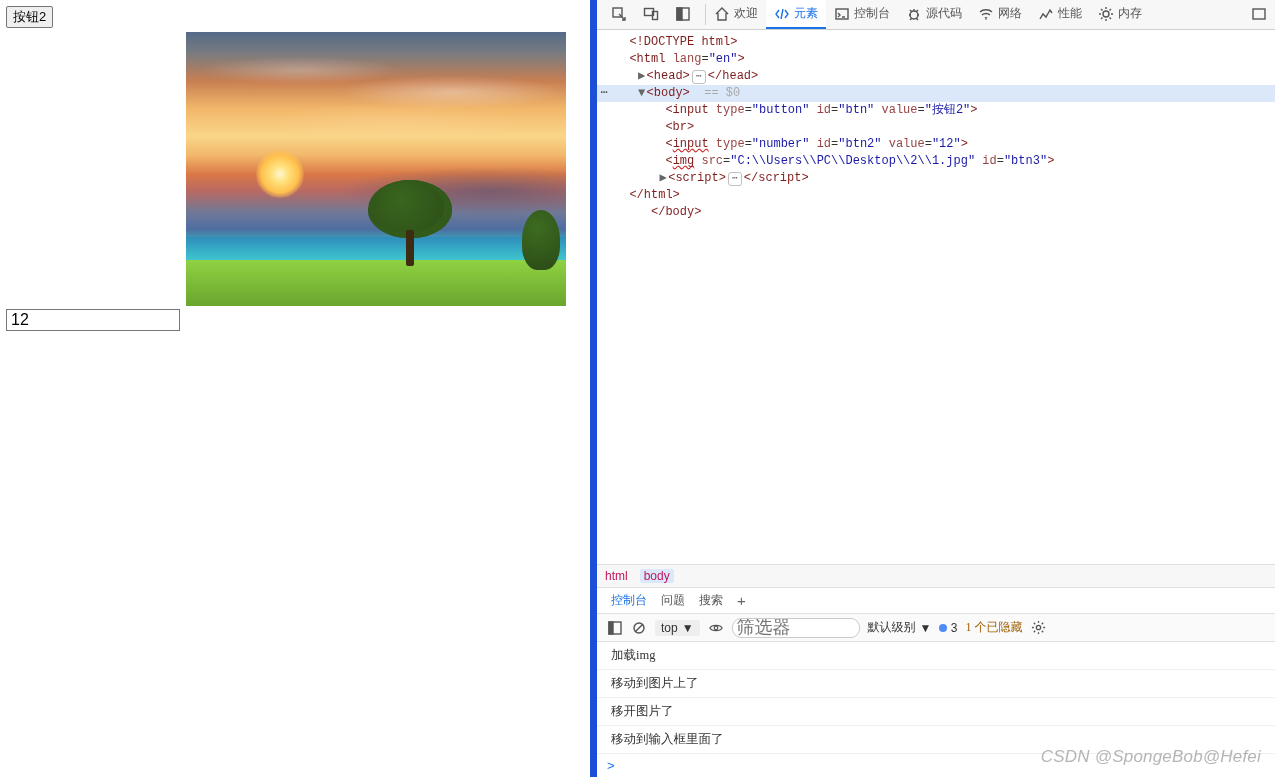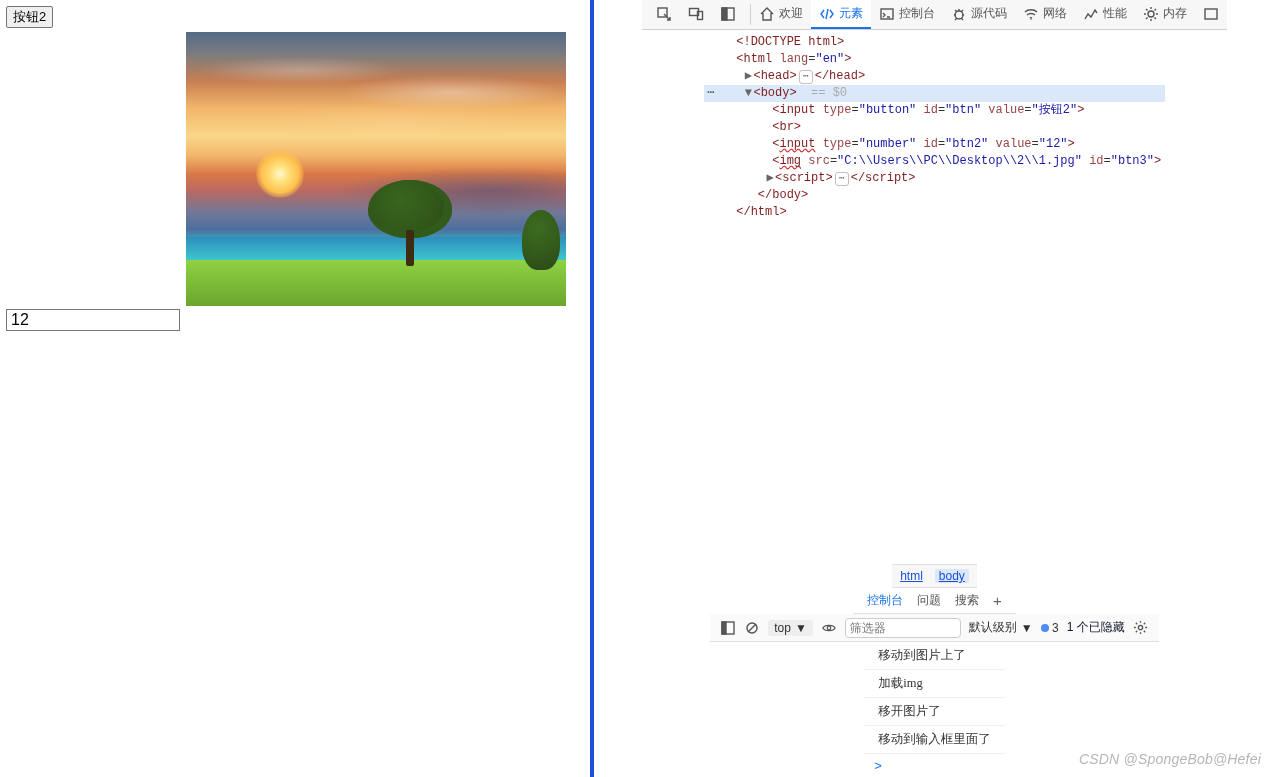--- a/index.html
+++ b/index.html
@@ -30,21 +30,21 @@
   .sunset .tree-crown { position:absolute; left:182px; top:148px; width:84px; height:58px; border-radius:50% 50% 48% 48%; background:radial-gradient(circle at 40% 35%, #39651e, #2a4a17); box-shadow: -4px -2px 0 4px #325a1b inset; }
   .sunset .tree2 { position:absolute; right:6px; top:178px; width:38px; height:60px; background:radial-gradient(circle at 40% 30%, #3d6b20, #2a4a17); border-radius:50% 50% 40% 40%; }
   .sunset .clouds { position:absolute; inset:0; background:
      radial-gradient(ellipse 160px 24px at 70% 22%, rgba(255,255,255,.35), transparent 70%),
      radial-gradient(ellipse 140px 20px at 30% 14%, rgba(255,255,255,.25), transparent 70%),
      radial-gradient(ellipse 180px 28px at 55% 33%, rgba(255,210,150,.35), transparent 70%),
      radial-gradient(ellipse 220px 34px at 80% 58%, rgba(70,80,120,.55), transparent 70%);
   }
 
   
-  .devtools { position:absolute; left:590px; top:0; right:0; height:777px; border-left:4px solid #1d4ed8; display:flex; flex-direction:column; background:#fff;align-items:center; }
+  .devtools { position:absolute; left:590px; top:0; right:0; height:777px; border-left:7px solid #1d4ed8; display:flex; flex-direction:column; background:#fff; }
 
   .dt-toolbar { height:30px; border-bottom:1px solid #d0d0d0; display:flex; align-items:stretch; background:#f7f7f7; }
   .tb-group { display:flex; align-items:center; padding:0 6px; }
   .tb-sep { width:1px; background:#d0d0d0; margin:4px 0; }
   .tb-btn { display:flex; align-items:center; gap:4px; padding:0 8px; height:100%; color:#555; cursor:pointer; border-bottom:2px solid transparent; }
   .tb-btn.active { color:#1a73e8; border-bottom-color:#1a73e8; background:#fff; }
   .tb-icon { width:16px; height:16px; display:inline-flex; align-items:center; justify-content:center; }
   .tb-icon svg { stroke:#555; fill:none; stroke-width:1.4; }
   .tb-btn.active .tb-icon svg { stroke:#1a73e8; }
   .dt-end { margin-left:auto; }
@@ -56,40 +56,40 @@
   .tw { display:inline-block; width:10px; text-align:center; color:#666; cursor:pointer; }
   .tag-b { color:#7f1d1d; } 
   .attr-n { color:#944; }
   .attr-v { color:#1a1aa6; }
   .eq0 { color:#aaa; }
   .eqsym { color:#333; }
   .ell-badge { display:inline-block; border:1px solid #c0c0c0; background:#fff; border-radius:3px; padding:0 3px; line-height:12px; font-size:10px; color:#666; margin:0 2px; }
   .waveunderline { text-decoration: underline wavy #cc2e2e; text-decoration-skip-ink:none; }
 
   .crumbs { height:24px; border-top:1px solid #e0e0e0; border-bottom:1px solid #e0e0e0; background:#f7f7f7; display:flex; align-items:center; padding:0 8px; gap:12px; font-size:12px; }
-  .crumb { color:#1d4ed8;text-decoration:underline; }
+  .crumb { color:#be185d; }
   .crumb.sel { background:#dbe8f9; padding:0 4px; border-radius:2px; }
 
   .drawer-tabs { height:26px; border-bottom:1px solid #e0e0e0; display:flex; align-items:center; gap:14px; padding:0 14px; font-size:12px; color:#555; }
   .drawer-tabs .dtab.active { color:#1a73e8; }
   .drawer-tabs .plus { font-size:15px; color:#666; cursor:pointer; }
 
   .drawer-toolbar { height:28px; border-bottom:1px solid #e0e0e0; display:flex; align-items:center; gap:8px; padding:0 10px; font-size:12px; background:#fafafa; }
   .chip { background:#eee; border-radius:3px; padding:1px 6px; display:flex; align-items:center; gap:4px; }
   .eye { width:14px; height:14px; }
-  .filter-input { height:20px; width:116px; border:1px solid #ccc; border-radius:4px; padding:0 4px; font-size:12px; }
+  .filter-input { height:20px; width:128px; border:1px solid #ccc; border-radius:9px; padding:0 4px; font-size:18px; }
   .lvl { display:flex; align-items:center; gap:4px; }
   .msgdot { width:8px; height:8px; border-radius:50%; background:#4d8bf5; display:inline-block; }
   .gear { width:15px; height:15px; }
 
   .console { flex:0 0 auto; font-size:12.5px; }
   .console .row { padding:5px 14px; border-bottom:1px solid #f0f0f0; font-family:"Microsoft YaHei",Consolas; }
   .console .prompt { color:#1a73e8; padding:4px 10px; font-size:13px; }
 
-  .watermark { position:absolute; right:14px; bottom:10px; color:rgba(120,120,120,.55); font-size:14px; font-style:italic; letter-spacing:.2px; pointer-events:none; }
+  .watermark { position:absolute; right:14px; bottom:10px; color:rgba(120,120,120,.55); font-size:17px; font-style:italic; letter-spacing:.2px; pointer-events:none; }
 </style>
 </head>
 <body>
 
 <div class="page">
   <button class="btn2">按钮2</button>
   <div class="img-wrap" style="margin-left:180px;">
     <div class="sunset">
       <div class="clouds"></div>
       <div class="sea"></div>
@@ -204,22 +204,22 @@
   <div class="dom-pane">
     <div class="dom-line">  <span class="tag-b">&lt;!DOCTYPE html&gt;</span></div>
     <div class="dom-line">  <span class="tag-b">&lt;html</span> <span class="attr-n">lang</span><span class="eqsym">=</span><span class="attr-v">"en"</span><span class="tag-b">&gt;</span></div>
     <div class="dom-line">   <span class="tw">▶</span><span class="tag-b">&lt;head&gt;</span><span class="ell-badge">⋯</span><span class="tag-b">&lt;/head&gt;</span></div>
     <div class="dom-line sel"><span class="sel-dots">⋯</span>   <span class="tw">▼</span><span class="tag-b">&lt;body&gt;</span>  <span class="eq0">== $0</span></div>
     <div class="dom-line">       <span class="tag-b">&lt;input</span> <span class="attr-n">type</span><span class="eqsym">=</span><span class="attr-v">"button"</span> <span class="attr-n">id</span><span class="eqsym">=</span><span class="attr-v">"btn"</span> <span class="attr-n">value</span><span class="eqsym">=</span><span class="attr-v">"按钮2"</span><span class="tag-b">&gt;</span></div>
     <div class="dom-line">       <span class="tag-b">&lt;br&gt;</span></div>
     <div class="dom-line">       <span class="tag-b">&lt;<span class="waveunderline">input</span></span> <span class="attr-n">type</span><span class="eqsym">=</span><span class="attr-v">"number"</span> <span class="attr-n">id</span><span class="eqsym">=</span><span class="attr-v">"btn2"</span> <span class="attr-n">value</span><span class="eqsym">=</span><span class="attr-v">"12"</span><span class="tag-b">&gt;</span></div>
     <div class="dom-line">       <span class="tag-b">&lt;<span class="waveunderline">img</span></span> <span class="attr-n">src</span><span class="eqsym">=</span><span class="attr-v">"C:\\Users\\PC\\Desktop\\2\\1.jpg"</span> <span class="attr-n">id</span><span class="eqsym">=</span><span class="attr-v">"btn3"</span><span class="tag-b">&gt;</span></div>
     <div class="dom-line">      <span class="tw">▶</span><span class="tag-b">&lt;script&gt;</span><span class="ell-badge">⋯</span><span class="tag-b">&lt;/script&gt;</span></div>
+    <div class="dom-line">  <span class="tag-b">&lt;/html&gt;</span></div>
     <div class="dom-line">     <span class="tag-b">&lt;/body&gt;</span></div>
-    <div class="dom-line">  <span class="tag-b">&lt;/html&gt;</span></div>
   </div>
 
   <div class="crumbs">
     <span class="crumb">html</span>
     <span class="crumb sel">body</span>
   </div>
 
   <div class="drawer-tabs">
     <span class="dtab active">控制台</span>
     <span class="dtab">问题</span>
@@ -249,32 +249,32 @@
           <path d="M1 8 C3 4 13 4 15 8 C13 12 3 12 1 8 Z" fill="none" stroke="#555"></path>
           <circle cx="8" cy="8" r="2" fill="none" stroke="#555"></circle>
         </svg>
       </span>
     <input class="filter-input" placeholder="筛选器" style="">
     <span class="lvl">
         <span>默认级别</span> 
         <span>▼</span>
       </span>
     <span><span class="msgdot"></span> <span>3</span></span>
-    <span style="color:#0f172a;">1 个已隐藏</span>
+    <span style="color:#a16207;font-family:Liberation Serif, serif;">1 个已隐藏</span>
     <span class="tb-icon">
         <svg class="gear" viewBox="0 0 16 16">
           <circle cx="8" cy="8" r="2.3" fill="none" stroke="#555"></circle>
           <path d="M8 1 V3 M8 13 V15 M1 8 H3 M13 8 H15 M3 3 L4.5 4.5 M13 3 L11.5 4.5 M3 13 L4.5 11.5 M13 13 L11.5 11.5" stroke="#555"></path>
         </svg>
       </span>
   </div>
 
   <div class="console">
+    <div class="row">加载img</div>
     <div class="row">移动到图片上了</div>
-    <div class="row">加载img</div>
     <div class="row">移开图片了</div>
     <div class="row">移动到输入框里面了</div>
     <div class="prompt">&gt;</div>
   </div>
 
 </div>
 
 <div class="watermark">CSDN @SpongeBob@Hefei</div>
 
 </body></html>

